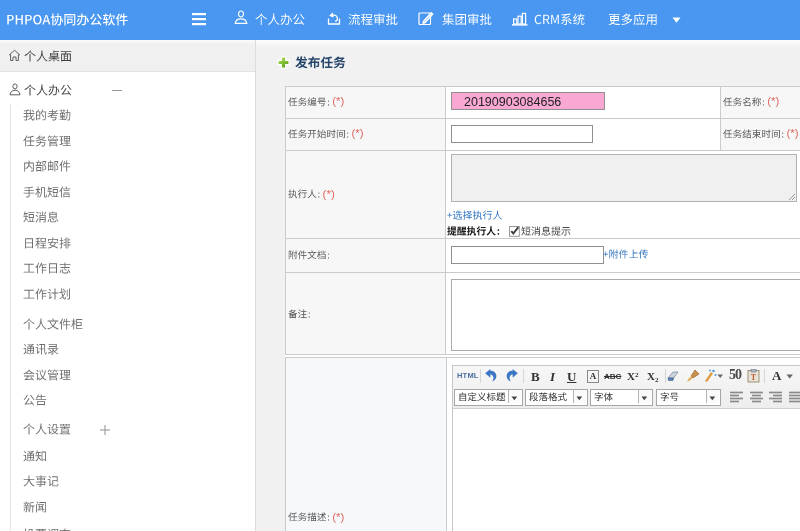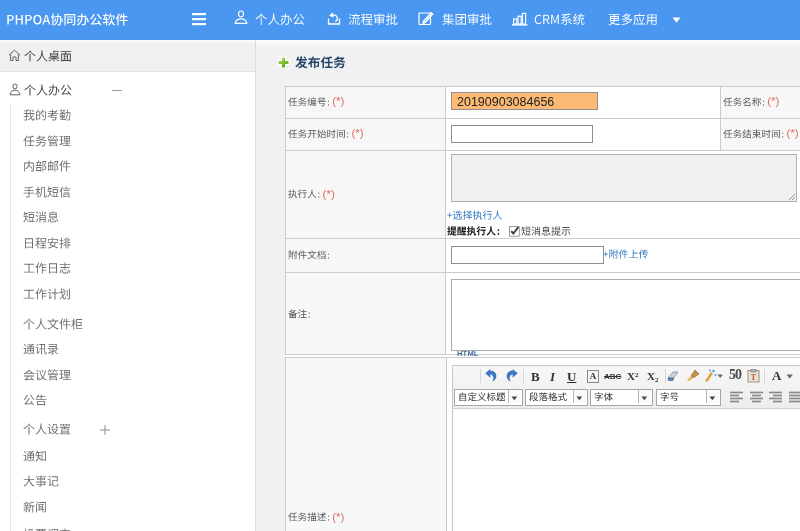--- a/index.html
+++ b/index.html
@@ -166,21 +166,21 @@
 <div class="abs" style="left:285px;top:238px;width:515px;height:1px;background:#cbcbcb"></div>
 <div class="abs" style="left:285px;top:272px;width:515px;height:1px;background:#cbcbcb"></div>
 <div class="abs" style="left:285px;top:354px;width:515px;height:1px;background:#cbcbcb"></div>
 <div class="abs" style="left:285px;top:86px;width:1px;height:268px;background:#cbcbcb"></div>
 <div class="abs" style="left:445px;top:86px;width:1px;height:268px;background:#cbcbcb"></div>
 <div class="abs" style="left:719.5px;top:86px;width:1px;height:64px;background:#cbcbcb"></div>
 <svg style="position:absolute;left:287.5px;top:96.6px;overflow:visible" width="44" height="12">
     <path d="M3.3 8.2V8.8H9.1V8.2H6.5V5.2H9.2V4.5H6.5V1.8C7.4 1.7 8.2 1.4 8.8 1.2L8.3 0.6C7.1 1.1 5.0 1.4 3.2 1.7C3.3 1.8 3.4 2.1 3.4 2.3C4.2 2.2 5.0 2.1 5.8 1.9V4.5H2.9V5.2H5.8V8.2ZM2.8 0.4C2.2 1.9 1.2 3.4 0.2 4.3C0.3 4.5 0.6 4.9 0.7 5.0C1.0 4.7 1.4 4.2 1.8 3.7V9.2H2.5V2.7C2.9 2.0 3.2 1.3 3.5 0.6Z M13.9 4.8C13.8 5.1 13.8 5.5 13.7 5.7H10.8V6.4H13.5C12.9 7.6 11.9 8.3 10.1 8.6C10.3 8.7 10.5 9.0 10.5 9.2C12.4 8.7 13.6 7.9 14.2 6.4H17.2C17.0 7.6 16.8 8.2 16.6 8.4C16.5 8.5 16.4 8.5 16.2 8.5C15.9 8.5 15.3 8.5 14.7 8.4C14.8 8.6 14.9 8.9 14.9 9.1C15.5 9.1 16.1 9.1 16.4 9.1C16.7 9.1 16.9 9.0 17.2 8.8C17.5 8.5 17.7 7.8 17.9 6.1C17.9 6.0 18.0 5.7 18.0 5.7H14.4C14.5 5.5 14.6 5.2 14.6 4.8ZM16.8 2.0C16.2 2.6 15.4 3.0 14.5 3.4C13.7 3.1 13.1 2.6 12.7 2.1L12.8 2.0ZM13.3 0.4C12.8 1.2 11.8 2.2 10.5 2.9C10.6 3.0 10.8 3.3 10.9 3.4C11.4 3.2 11.8 2.9 12.2 2.5C12.6 3.0 13.1 3.4 13.7 3.7C12.5 4.0 11.3 4.3 10.0 4.4C10.2 4.6 10.3 4.8 10.3 5.0C11.7 4.8 13.2 4.6 14.5 4.1C15.6 4.5 16.9 4.8 18.4 4.9C18.5 4.7 18.7 4.4 18.8 4.3C17.5 4.2 16.3 4.0 15.3 3.7C16.4 3.2 17.3 2.5 17.9 1.6L17.4 1.3L17.3 1.4H13.4C13.6 1.1 13.8 0.8 14.0 0.5Z M19.6 7.9 19.8 8.6C20.5 8.3 21.6 7.9 22.5 7.5L22.4 6.9C21.3 7.3 20.3 7.7 19.6 7.9ZM19.8 4.4C19.9 4.3 20.1 4.3 21.2 4.1C20.8 4.7 20.5 5.2 20.3 5.4C20.0 5.8 19.8 6.0 19.6 6.1C19.7 6.2 19.8 6.6 19.9 6.7C20.0 6.6 20.3 6.5 22.5 6.0C22.4 5.8 22.4 5.6 22.4 5.4L20.8 5.7C21.5 4.9 22.1 3.8 22.7 2.7L22.1 2.4C21.9 2.8 21.7 3.1 21.6 3.5L20.5 3.6C21.0 2.8 21.6 1.7 22.0 0.6L21.3 0.4C20.9 1.5 20.3 2.8 20.1 3.1C19.9 3.5 19.7 3.7 19.6 3.7C19.6 3.9 19.7 4.2 19.8 4.4ZM25.2 5.1V6.5H24.4V5.1ZM25.7 5.1H26.4V6.5H25.7ZM23.8 4.5V9.1H24.4V7.1H25.2V8.9H25.7V7.1H26.4V8.9H26.9V7.1H27.6V8.5C27.6 8.6 27.5 8.6 27.5 8.6C27.4 8.6 27.2 8.6 27.0 8.6C27.1 8.8 27.2 9.0 27.2 9.1C27.5 9.1 27.7 9.1 27.9 9.0C28.1 8.9 28.1 8.8 28.1 8.5V4.5L27.6 4.5ZM26.9 5.1H27.6V6.5H26.9ZM25.0 0.5C25.2 0.8 25.3 1.1 25.4 1.4H23.2V3.5C23.2 5.0 23.1 7.1 22.2 8.6C22.4 8.7 22.7 8.9 22.8 9.1C23.7 7.5 23.8 5.2 23.8 3.7H28.0V1.4H26.2C26.1 1.1 25.9 0.7 25.7 0.3ZM23.8 2.0H27.4V3.1H23.8Z M31.3 1.4H35.9V2.7H31.3ZM30.6 0.8V3.4H36.6V0.8ZM29.4 4.2V4.9H31.4C31.2 5.5 31.0 6.1 30.7 6.6H35.8C35.6 7.7 35.4 8.3 35.2 8.5C35.0 8.5 34.9 8.5 34.7 8.5C34.4 8.5 33.7 8.5 33.1 8.5C33.2 8.7 33.3 8.9 33.3 9.2C34.0 9.2 34.6 9.2 34.9 9.2C35.3 9.2 35.5 9.1 35.8 8.9C36.1 8.6 36.4 7.9 36.6 6.3C36.6 6.2 36.6 6.0 36.6 6.0H31.8L32.2 4.9H37.8V4.2Z M40.5 4.7C40.8 4.7 41.1 4.4 41.1 4.0C41.1 3.6 40.8 3.4 40.5 3.4C40.1 3.4 39.9 3.6 39.9 4.0C39.9 4.4 40.1 4.7 40.5 4.7ZM40.5 8.6C40.8 8.6 41.1 8.3 41.1 7.9C41.1 7.5 40.8 7.2 40.5 7.2C40.1 7.2 39.9 7.5 39.9 7.9C39.9 8.3 40.1 8.6 40.5 8.6Z" fill="#545454"></path>
   </svg>
 <div class="abs" style="left:332.22px;top:95.0px;font:11.5px 'Liberation Sans';color:#e06a62;line-height:13px">(*)</div>
-<div class="abs" style="left:451px;top:92px;width:140px;height:16px;border:1px solid #8f8f8f;background:#fdba74;font:12.5px 'Liberation Sans';color:#222;padding-left:5px;line-height:18px">20190903084656</div>
+<div class="abs" style="left:451px;top:92px;width:140px;height:16px;border:1px solid #8f8f8f;background:#f9a8d4;font:12.5px 'Liberation Sans';color:#222;padding-left:12px;line-height:18px">20190903084656</div>
 <svg style="position:absolute;left:722.5px;top:96.6px;overflow:visible" width="44" height="12">
     <path d="M3.3 8.2V8.8H9.1V8.2H6.5V5.2H9.2V4.5H6.5V1.8C7.4 1.7 8.2 1.4 8.8 1.2L8.3 0.6C7.1 1.1 5.0 1.4 3.2 1.7C3.3 1.8 3.4 2.1 3.4 2.3C4.2 2.2 5.0 2.1 5.8 1.9V4.5H2.9V5.2H5.8V8.2ZM2.8 0.4C2.2 1.9 1.2 3.4 0.2 4.3C0.3 4.5 0.6 4.9 0.7 5.0C1.0 4.7 1.4 4.2 1.8 3.7V9.2H2.5V2.7C2.9 2.0 3.2 1.3 3.5 0.6Z M13.9 4.8C13.8 5.1 13.8 5.5 13.7 5.7H10.8V6.4H13.5C12.9 7.6 11.9 8.3 10.1 8.6C10.3 8.7 10.5 9.0 10.5 9.2C12.4 8.7 13.6 7.9 14.2 6.4H17.2C17.0 7.6 16.8 8.2 16.6 8.4C16.5 8.5 16.4 8.5 16.2 8.5C15.9 8.5 15.3 8.5 14.7 8.4C14.8 8.6 14.9 8.9 14.9 9.1C15.5 9.1 16.1 9.1 16.4 9.1C16.7 9.1 16.9 9.0 17.2 8.8C17.5 8.5 17.7 7.8 17.9 6.1C17.9 6.0 18.0 5.7 18.0 5.7H14.4C14.5 5.5 14.6 5.2 14.6 4.8ZM16.8 2.0C16.2 2.6 15.4 3.0 14.5 3.4C13.7 3.1 13.1 2.6 12.7 2.1L12.8 2.0ZM13.3 0.4C12.8 1.2 11.8 2.2 10.5 2.9C10.6 3.0 10.8 3.3 10.9 3.4C11.4 3.2 11.8 2.9 12.2 2.5C12.6 3.0 13.1 3.4 13.7 3.7C12.5 4.0 11.3 4.3 10.0 4.4C10.2 4.6 10.3 4.8 10.3 5.0C11.7 4.8 13.2 4.6 14.5 4.1C15.6 4.5 16.9 4.8 18.4 4.9C18.5 4.7 18.7 4.4 18.8 4.3C17.5 4.2 16.3 4.0 15.3 3.7C16.4 3.2 17.3 2.5 17.9 1.6L17.4 1.3L17.3 1.4H13.4C13.6 1.1 13.8 0.8 14.0 0.5Z M21.7 3.4C22.2 3.7 22.8 4.2 23.2 4.6C22.1 5.1 20.8 5.6 19.7 5.8C19.8 6.0 20.0 6.3 20.0 6.5C20.6 6.4 21.1 6.2 21.6 6.0V9.2H22.3V8.7H26.6V9.2H27.4V5.2H23.5C25.1 4.3 26.5 3.1 27.3 1.6L26.8 1.3L26.7 1.3H23.3C23.5 1.1 23.7 0.8 23.9 0.5L23.1 0.4C22.5 1.3 21.4 2.3 19.9 3.1C20.0 3.2 20.3 3.5 20.4 3.6C21.3 3.2 22.0 2.6 22.7 2.0H26.2C25.7 2.9 24.8 3.6 23.9 4.2C23.4 3.8 22.8 3.3 22.3 3.0ZM26.6 8.0H22.3V5.8H26.6Z M33.7 4.1C33.5 5.3 33.1 6.5 32.6 7.3C32.7 7.4 33.0 7.6 33.1 7.7C33.7 6.8 34.1 5.6 34.4 4.3ZM36.3 4.2C36.7 5.3 37.1 6.7 37.3 7.6L37.9 7.4C37.8 6.5 37.4 5.1 36.9 4.0ZM33.9 0.4C33.7 1.6 33.3 2.9 32.7 3.7V3.1H31.5V1.4C31.9 1.3 32.4 1.2 32.7 1.0L32.3 0.5C31.6 0.8 30.4 1.1 29.4 1.2C29.5 1.4 29.6 1.6 29.6 1.8C30.0 1.7 30.4 1.7 30.8 1.6V3.1H29.3V3.8H30.7C30.4 4.9 29.7 6.2 29.1 6.8C29.2 7.0 29.4 7.3 29.5 7.5C29.9 6.9 30.4 5.9 30.8 5.0V9.2H31.5V4.9C31.8 5.3 32.2 5.9 32.3 6.1L32.7 5.6C32.5 5.3 31.8 4.5 31.5 4.2V3.8H32.6L32.6 3.9C32.8 4.0 33.1 4.1 33.2 4.2C33.5 3.7 33.9 3.1 34.1 2.3H35.1V8.3C35.1 8.5 35.0 8.5 34.9 8.5C34.8 8.5 34.4 8.5 33.9 8.5C34.0 8.7 34.1 9.0 34.2 9.2C34.8 9.2 35.2 9.2 35.4 9.1C35.7 8.9 35.8 8.7 35.8 8.3V2.3H37.1C36.9 2.7 36.7 3.1 36.6 3.4L37.2 3.6C37.5 3.0 37.8 2.4 38.0 1.8L37.5 1.6L37.4 1.7H34.3C34.4 1.3 34.5 0.9 34.6 0.5Z M40.5 4.7C40.8 4.7 41.1 4.4 41.1 4.0C41.1 3.6 40.8 3.4 40.5 3.4C40.1 3.4 39.9 3.6 39.9 4.0C39.9 4.4 40.1 4.7 40.5 4.7ZM40.5 8.6C40.8 8.6 41.1 8.3 41.1 7.9C41.1 7.5 40.8 7.2 40.5 7.2C40.1 7.2 39.9 7.5 39.9 7.9C39.9 8.3 40.1 8.6 40.5 8.6Z" fill="#545454"></path>
   </svg>
 <div class="abs" style="left:767.22px;top:95.0px;font:11.5px 'Liberation Sans';color:#e06a62;line-height:13px">(*)</div>
 <svg style="position:absolute;left:287.5px;top:128.6px;overflow:visible" width="63" height="12">
     <path d="M3.3 8.2V8.8H9.1V8.2H6.5V5.2H9.2V4.5H6.5V1.8C7.4 1.7 8.2 1.4 8.8 1.2L8.3 0.6C7.1 1.1 5.0 1.4 3.2 1.7C3.3 1.8 3.4 2.1 3.4 2.3C4.2 2.2 5.0 2.1 5.8 1.9V4.5H2.9V5.2H5.8V8.2ZM2.8 0.4C2.2 1.9 1.2 3.4 0.2 4.3C0.3 4.5 0.6 4.9 0.7 5.0C1.0 4.7 1.4 4.2 1.8 3.7V9.2H2.5V2.7C2.9 2.0 3.2 1.3 3.5 0.6Z M13.9 4.8C13.8 5.1 13.8 5.5 13.7 5.7H10.8V6.4H13.5C12.9 7.6 11.9 8.3 10.1 8.6C10.3 8.7 10.5 9.0 10.5 9.2C12.4 8.7 13.6 7.9 14.2 6.4H17.2C17.0 7.6 16.8 8.2 16.6 8.4C16.5 8.5 16.4 8.5 16.2 8.5C15.9 8.5 15.3 8.5 14.7 8.4C14.8 8.6 14.9 8.9 14.9 9.1C15.5 9.1 16.1 9.1 16.4 9.1C16.7 9.1 16.9 9.0 17.2 8.8C17.5 8.5 17.7 7.8 17.9 6.1C17.9 6.0 18.0 5.7 18.0 5.7H14.4C14.5 5.5 14.6 5.2 14.6 4.8ZM16.8 2.0C16.2 2.6 15.4 3.0 14.5 3.4C13.7 3.1 13.1 2.6 12.7 2.1L12.8 2.0ZM13.3 0.4C12.8 1.2 11.8 2.2 10.5 2.9C10.6 3.0 10.8 3.3 10.9 3.4C11.4 3.2 11.8 2.9 12.2 2.5C12.6 3.0 13.1 3.4 13.7 3.7C12.5 4.0 11.3 4.3 10.0 4.4C10.2 4.6 10.3 4.8 10.3 5.0C11.7 4.8 13.2 4.6 14.5 4.1C15.6 4.5 16.9 4.8 18.4 4.9C18.5 4.7 18.7 4.4 18.8 4.3C17.5 4.2 16.3 4.0 15.3 3.7C16.4 3.2 17.3 2.5 17.9 1.6L17.4 1.3L17.3 1.4H13.4C13.6 1.1 13.8 0.8 14.0 0.5Z M25.4 1.7V4.4H22.7V4.0V1.7ZM19.7 4.4V5.1H22.0C21.8 6.4 21.3 7.7 19.7 8.7C19.9 8.8 20.2 9.1 20.3 9.3C22.1 8.1 22.6 6.6 22.7 5.1H25.4V9.2H26.2V5.1H28.3V4.4H26.2V1.7H28.0V1.0H20.1V1.7H22.0V4.0L22.0 4.4Z M33.2 5.3V9.2H33.9V8.8H36.8V9.2H37.5V5.3ZM33.9 8.2V6.0H36.8V8.2ZM32.9 4.5C33.2 4.4 33.6 4.4 37.2 4.1C37.3 4.4 37.4 4.6 37.5 4.8L38.1 4.5C37.8 3.7 37.1 2.6 36.5 1.8L35.9 2.1C36.2 2.5 36.6 3.0 36.8 3.5L33.8 3.7C34.4 2.8 35.0 1.7 35.6 0.6L34.8 0.4C34.3 1.6 33.6 2.9 33.3 3.2C33.1 3.6 32.9 3.8 32.7 3.8C32.8 4.0 32.9 4.4 32.9 4.5ZM30.7 3.0H31.8C31.7 4.3 31.5 5.3 31.2 6.1C30.8 5.9 30.5 5.6 30.2 5.4C30.4 4.7 30.6 3.9 30.7 3.0ZM29.4 5.6C29.9 6.0 30.4 6.4 30.9 6.8C30.4 7.6 29.9 8.3 29.2 8.6C29.3 8.8 29.5 9.0 29.6 9.2C30.4 8.7 30.9 8.1 31.4 7.3C31.8 7.6 32.1 7.9 32.3 8.2L32.7 7.7C32.5 7.3 32.1 7.0 31.7 6.6C32.2 5.5 32.4 4.1 32.5 2.4L32.1 2.3L32.0 2.4H30.9C31.0 1.7 31.1 1.1 31.2 0.5L30.5 0.4C30.4 1.0 30.3 1.7 30.2 2.4H29.2V3.0H30.1C29.9 4.0 29.6 5.0 29.4 5.6Z M43.0 4.1C43.5 4.8 44.1 5.9 44.4 6.5L45.1 6.1C44.7 5.5 44.1 4.5 43.5 3.8ZM41.5 4.6V6.8H39.9V4.6ZM41.5 3.9H39.9V1.8H41.5ZM39.2 1.2V8.2H39.9V7.4H42.2V1.2ZM45.7 0.4V2.3H42.6V3.0H45.7V8.1C45.7 8.3 45.7 8.4 45.5 8.4C45.3 8.4 44.5 8.4 43.8 8.4C43.9 8.6 44.0 8.9 44.1 9.1C45.0 9.1 45.6 9.1 46.0 9.0C46.3 8.9 46.5 8.7 46.5 8.1V3.0H47.6V2.3H46.5V0.4Z M48.9 2.5V9.2H49.6V2.5ZM49.0 0.9C49.5 1.3 50.0 1.9 50.2 2.3L50.8 1.9C50.5 1.5 50.0 0.9 49.6 0.5ZM51.6 5.6H53.9V6.9H51.6ZM51.6 3.7H53.9V5.0H51.6ZM51.0 3.1V7.5H54.6V3.1ZM51.4 0.9V1.6H56.0V8.3C56.0 8.5 56.0 8.5 55.9 8.5C55.7 8.5 55.3 8.5 54.9 8.5C55.0 8.7 55.1 9.0 55.2 9.2C55.8 9.2 56.2 9.2 56.4 9.1C56.7 8.9 56.8 8.7 56.8 8.3V0.9Z M59.7 4.7C60.0 4.7 60.3 4.4 60.3 4.0C60.3 3.6 60.0 3.4 59.7 3.4C59.3 3.4 59.1 3.6 59.1 4.0C59.1 4.4 59.3 4.7 59.7 4.7ZM59.7 8.6C60.0 8.6 60.3 8.3 60.3 7.9C60.3 7.5 60.0 7.2 59.7 7.2C59.3 7.2 59.1 7.5 59.1 7.9C59.1 8.3 59.3 8.6 59.7 8.6Z" fill="#545454"></path>
   </svg>
 <div class="abs" style="left:351.42px;top:127.0px;font:11.5px 'Liberation Sans';color:#e06a62;line-height:13px">(*)</div>
 <div class="abs" style="left:451px;top:124.5px;width:140px;height:16px;border:1px solid #8f8f8f;background:#fff"></div>
 <svg style="position:absolute;left:722.5px;top:128.6px;overflow:visible" width="63" height="12">
@@ -226,21 +226,21 @@
 <div class="abs" style="left:285px;top:357px;width:161px;height:174px;background:#f7f8fa"></div>
 <div class="abs" style="left:285px;top:357px;width:515px;height:1px;background:#cbcbcb"></div>
 <div class="abs" style="left:285px;top:357px;width:1px;height:174px;background:#cbcbcb"></div>
 <div class="abs" style="left:446px;top:357px;width:1px;height:174px;background:#cbcbcb"></div>
 <svg style="position:absolute;left:287.5px;top:512.1px;overflow:visible" width="44" height="12">
     <path d="M3.3 8.2V8.8H9.1V8.2H6.5V5.2H9.2V4.5H6.5V1.8C7.4 1.7 8.2 1.4 8.8 1.2L8.3 0.6C7.1 1.1 5.0 1.4 3.2 1.7C3.3 1.8 3.4 2.1 3.4 2.3C4.2 2.2 5.0 2.1 5.8 1.9V4.5H2.9V5.2H5.8V8.2ZM2.8 0.4C2.2 1.9 1.2 3.4 0.2 4.3C0.3 4.5 0.6 4.9 0.7 5.0C1.0 4.7 1.4 4.2 1.8 3.7V9.2H2.5V2.7C2.9 2.0 3.2 1.3 3.5 0.6Z M13.9 4.8C13.8 5.1 13.8 5.5 13.7 5.7H10.8V6.4H13.5C12.9 7.6 11.9 8.3 10.1 8.6C10.3 8.7 10.5 9.0 10.5 9.2C12.4 8.7 13.6 7.9 14.2 6.4H17.2C17.0 7.6 16.8 8.2 16.6 8.4C16.5 8.5 16.4 8.5 16.2 8.5C15.9 8.5 15.3 8.5 14.7 8.4C14.8 8.6 14.9 8.9 14.9 9.1C15.5 9.1 16.1 9.1 16.4 9.1C16.7 9.1 16.9 9.0 17.2 8.8C17.5 8.5 17.7 7.8 17.9 6.1C17.9 6.0 18.0 5.7 18.0 5.7H14.4C14.5 5.5 14.6 5.2 14.6 4.8ZM16.8 2.0C16.2 2.6 15.4 3.0 14.5 3.4C13.7 3.1 13.1 2.6 12.7 2.1L12.8 2.0ZM13.3 0.4C12.8 1.2 11.8 2.2 10.5 2.9C10.6 3.0 10.8 3.3 10.9 3.4C11.4 3.2 11.8 2.9 12.2 2.5C12.6 3.0 13.1 3.4 13.7 3.7C12.5 4.0 11.3 4.3 10.0 4.4C10.2 4.6 10.3 4.8 10.3 5.0C11.7 4.8 13.2 4.6 14.5 4.1C15.6 4.5 16.9 4.8 18.4 4.9C18.5 4.7 18.7 4.4 18.8 4.3C17.5 4.2 16.3 4.0 15.3 3.7C16.4 3.2 17.3 2.5 17.9 1.6L17.4 1.3L17.3 1.4H13.4C13.6 1.1 13.8 0.8 14.0 0.5Z M26.4 0.4V1.8H24.7V0.4H24.0V1.8H22.6V2.4H24.0V3.7H24.7V2.4H26.4V3.7H27.1V2.4H28.3V1.8H27.1V0.4ZM23.7 6.7H25.2V8.1H23.7ZM23.7 6.1V4.8H25.2V6.1ZM27.3 6.7V8.1H25.8V6.7ZM27.3 6.1H25.8V4.8H27.3ZM23.1 4.1V9.2H23.7V8.7H27.3V9.1H28.0V4.1ZM20.8 0.4V2.3H19.6V3.0H20.8V5.1C20.3 5.3 19.8 5.4 19.5 5.5L19.7 6.2L20.8 5.8V8.3C20.8 8.4 20.7 8.5 20.6 8.5C20.5 8.5 20.1 8.5 19.7 8.5C19.8 8.7 19.9 9.0 19.9 9.1C20.5 9.2 20.9 9.1 21.1 9.0C21.4 8.9 21.4 8.7 21.4 8.3V5.6L22.5 5.3L22.4 4.6L21.4 4.9V3.0H22.5V2.3H21.4V0.4Z M35.6 0.9C36.1 1.3 36.6 1.8 36.8 2.1L37.4 1.7C37.1 1.4 36.6 0.9 36.2 0.6ZM29.5 1.1C30.0 1.7 30.6 2.4 30.9 2.9L31.5 2.5C31.2 2.0 30.5 1.3 30.0 0.8ZM34.5 0.5V2.3H31.9V2.9H34.1C33.6 4.4 32.7 5.8 31.7 6.5C31.9 6.7 32.1 6.9 32.2 7.1C33.1 6.3 33.9 5.1 34.5 3.7V7.8H35.2V3.7C36.0 4.7 36.9 5.9 37.3 6.7L37.9 6.3C37.4 5.3 36.3 4.0 35.3 2.9H37.8V2.3H35.2V0.5ZM31.4 3.8H29.3V4.5H30.7V7.4C30.2 7.5 29.7 7.9 29.2 8.4L29.7 9.0C30.2 8.5 30.7 7.9 31.0 7.9C31.2 7.9 31.5 8.2 31.9 8.5C32.6 8.8 33.4 8.9 34.6 8.9C35.5 8.9 37.1 8.9 37.8 8.8C37.8 8.6 38.0 8.3 38.0 8.1C37.1 8.2 35.7 8.3 34.6 8.3C33.6 8.3 32.7 8.2 32.1 7.9C31.8 7.7 31.5 7.5 31.4 7.4Z M40.5 4.7C40.8 4.7 41.1 4.4 41.1 4.0C41.1 3.6 40.8 3.4 40.5 3.4C40.1 3.4 39.9 3.6 39.9 4.0C39.9 4.4 40.1 4.7 40.5 4.7ZM40.5 8.6C40.8 8.6 41.1 8.3 41.1 7.9C41.1 7.5 40.8 7.2 40.5 7.2C40.1 7.2 39.9 7.5 39.9 7.9C39.9 8.3 40.1 8.6 40.5 8.6Z" fill="#545454"></path>
   </svg>
 <div class="abs" style="left:332.22px;top:510.5px;font:11.5px 'Liberation Sans';color:#e06a62;line-height:13px">(*)</div>
 <div class="abs" style="left:452px;top:365px;width:640px;height:300px;border:1px solid #c6c6c6;background:#fff"></div>
 <div class="abs" style="left:453px;top:366px;width:638px;height:42px;background:linear-gradient(#f7f7f7,#ededed);border-bottom:1px solid #d0d0d0"></div>
-<div class="abs" style="left:457px;top:349px;font:bold 7.5px 'Liberation Sans';color:#4a6f9f;letter-spacing:0.2px">HTML</div>
+<div class="abs" style="left:457px;top:371px;font:bold 7.5px 'Liberation Sans';color:#4a6f9f;letter-spacing:0.2px">HTML</div>
 <div class="abs" style="left:479.5px;top:369px;width:1px;height:14px;background:#d5d5d5"></div>
 <svg class="abs" style="left:484px;top:367px" width="15" height="16" viewBox="0 0 15 16">
 <path d="M1.2 6.3 L6.4 1.9 L6.4 10.7 Z" fill="#3b77c2"></path>
 <path d="M5.8 4.0 C9.0 3.3 11.9 5.5 12.3 8.3 C12.7 11.0 11.0 13.6 8.2 14.4 C9.4 12.8 9.8 10.8 9.0 9.2 C8.4 8.0 7.3 7.3 5.8 7.2 Z" fill="#3b77c2"></path>
   </svg>
 <svg class="abs" style="left:504px;top:367px" width="15" height="16" viewBox="0 0 15 16">
     <g transform="translate(15,0) scale(-1,1)">
 <path d="M1.2 6.3 L6.4 1.9 L6.4 10.7 Z" fill="#3b77c2"></path>
 <path d="M5.8 4.0 C9.0 3.3 11.9 5.5 12.3 8.3 C12.7 11.0 11.0 13.6 8.2 14.4 C9.4 12.8 9.8 10.8 9.0 9.2 C8.4 8.0 7.3 7.3 5.8 7.2 Z" fill="#3b77c2"></path>
     </g>

